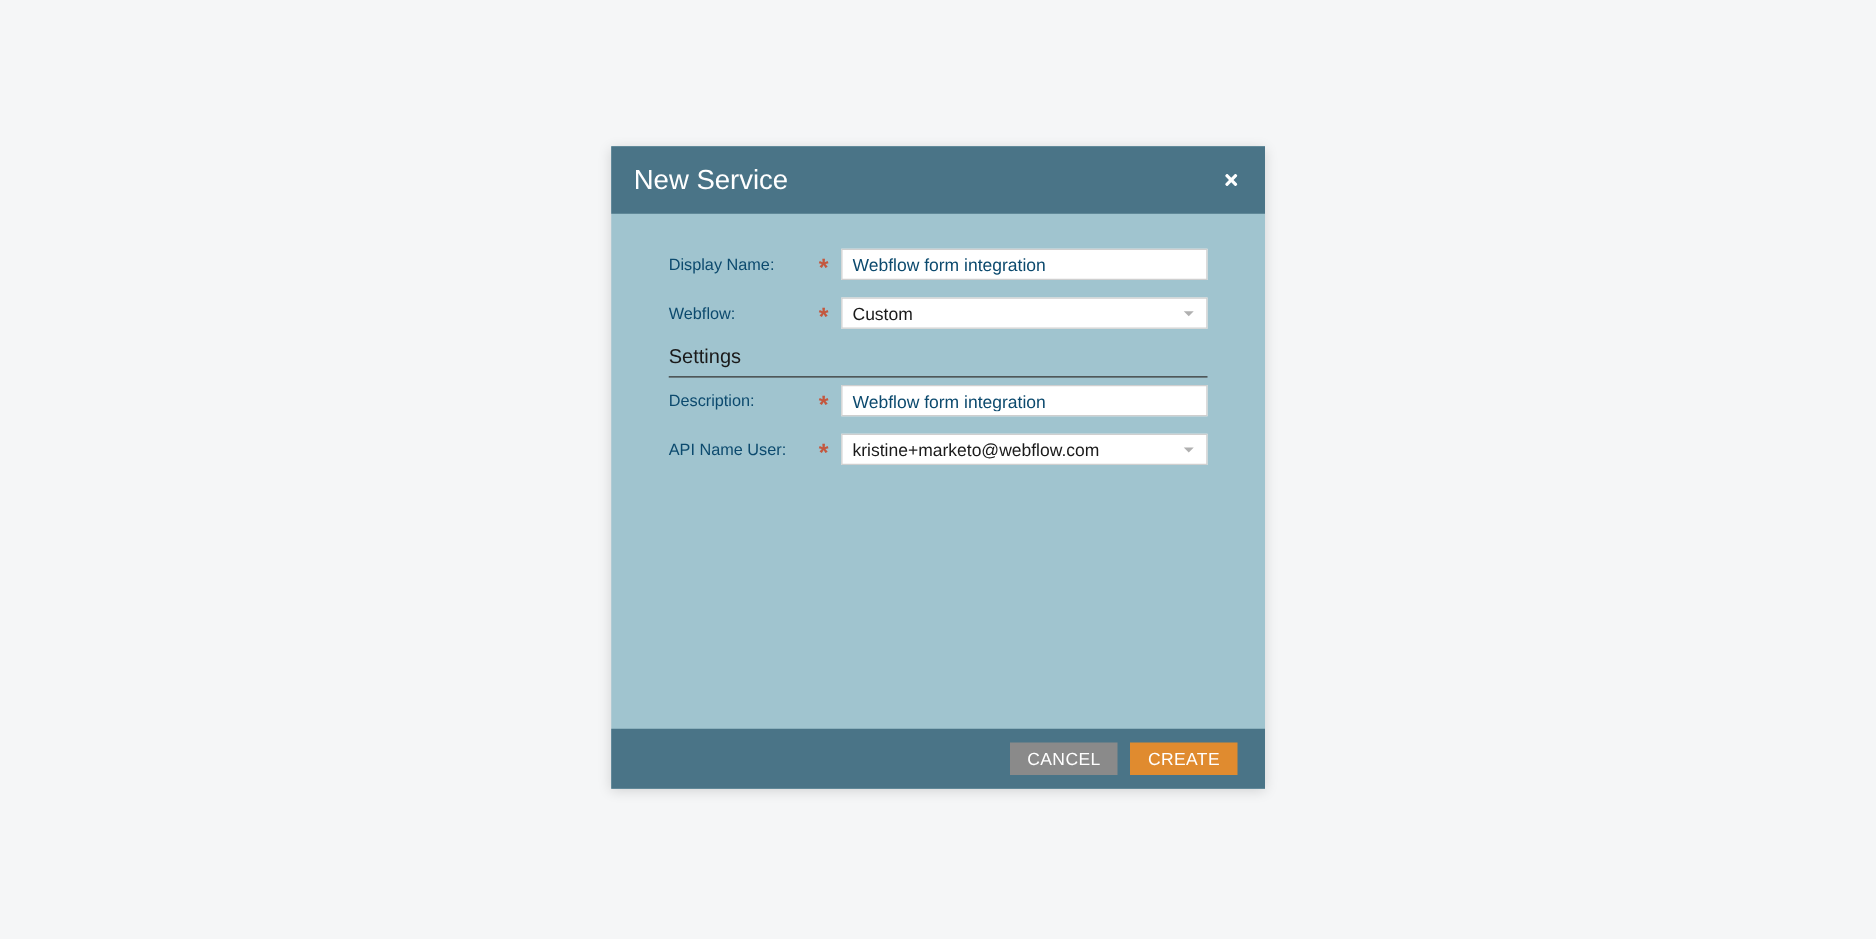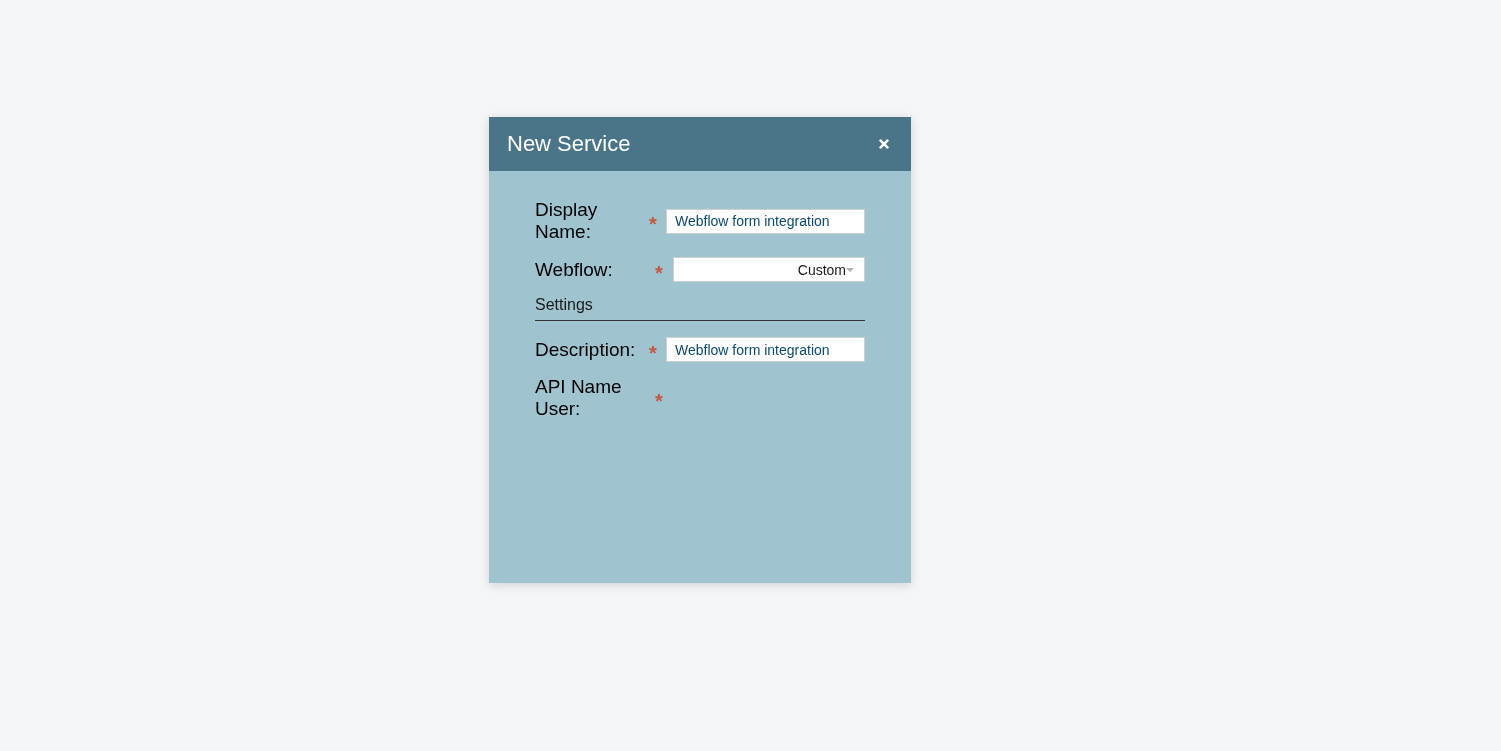--- a/index.html
+++ b/index.html
@@ -11,21 +11,21 @@
       font-family: "Helvetica Neue", Helvetica, Arial, sans-serif;
       background: #f5f6f7;
       width: 1501px;
       height: 751px;
       position: relative;
     }
     .dialog {
       position: absolute;
       left: 489px;
       top: 117px;
-      width: 422px;
+      width: 523px;
       background: #a0c4cf;
       box-shadow: 0 2px 10px rgba(0,0,0,0.15);
     }
     .dialog-header {
       background: #4a7487;
       color: #ffffff;
       padding: 12px 18px;
       display: flex;
       justify-content: space-between;
       align-items: center;
@@ -52,22 +52,22 @@
       padding: 28px 46px 20px 46px;
       min-height: 412px;
     }
     .form-row {
       display: flex;
       align-items: center;
       margin-bottom: 14px;
     }
     .form-label {
       width: 120px;
-      font-size: 19px;
-      color: #000000;
+      font-size: 13px;
+      color: #0c4a6e;
     }
     .required {
       color: #c4573e;
       font-size: 20px;
       font-weight: bold;
       width: 18px;
       text-align: left;
       line-height: 14px;
       position: relative;
       top: 3px;
@@ -92,37 +92,36 @@
       font-size: 14px;
       color: #1a1a1a;
       display: flex;
       align-items: center;
       justify-content: space-between;
       cursor: pointer;
       position: relative;
     }
     .select-value {
       flex: 1;
-      text-align: right;
     }
     .chevron-down {
       width: 0;
       height: 0;
       border-left: 4px solid transparent;
       border-right: 4px solid transparent;
       border-top: 4px solid #b0b0b0;
       margin-right: 2px;
     }
     .section-heading {
       font-size: 16px;
       color: #1a1a1a;
       border-bottom: 1px solid #333333;
       padding-bottom: 6px;
       margin-top: 10px;
-      margin-bottom: 16px;
+      margin-bottom: 6px;
     }
     .dialog-footer {
       background: #4a7487;
       padding: 10px 22px;
       display: flex;
       justify-content: flex-end;
       gap: 10px;
       height: 48px;
       align-items: center;
     }
@@ -177,17 +176,25 @@
 
     <div class="form-row">
       <div class="form-label">Description:</div>
       <div class="required">*</div>
       <input type="text" class="form-input" value="Webflow form integration" style="">
     </div>
 
     <div class="form-row">
       <div class="form-label">API Name User:</div>
       <div class="required">*</div>
+      <div class="form-select">
+        <span class="select-value">kristine+marketo@webflow.com</span>
+        <span class="chevron-down"></span>
+      </div>
     </div>
 
   </div>
 
+  <div class="dialog-footer">
+    <button class="btn btn-cancel">CANCEL</button>
+    <button class="btn btn-create">CREATE</button>
+  </div>
 </div>
 
 </body></html>

